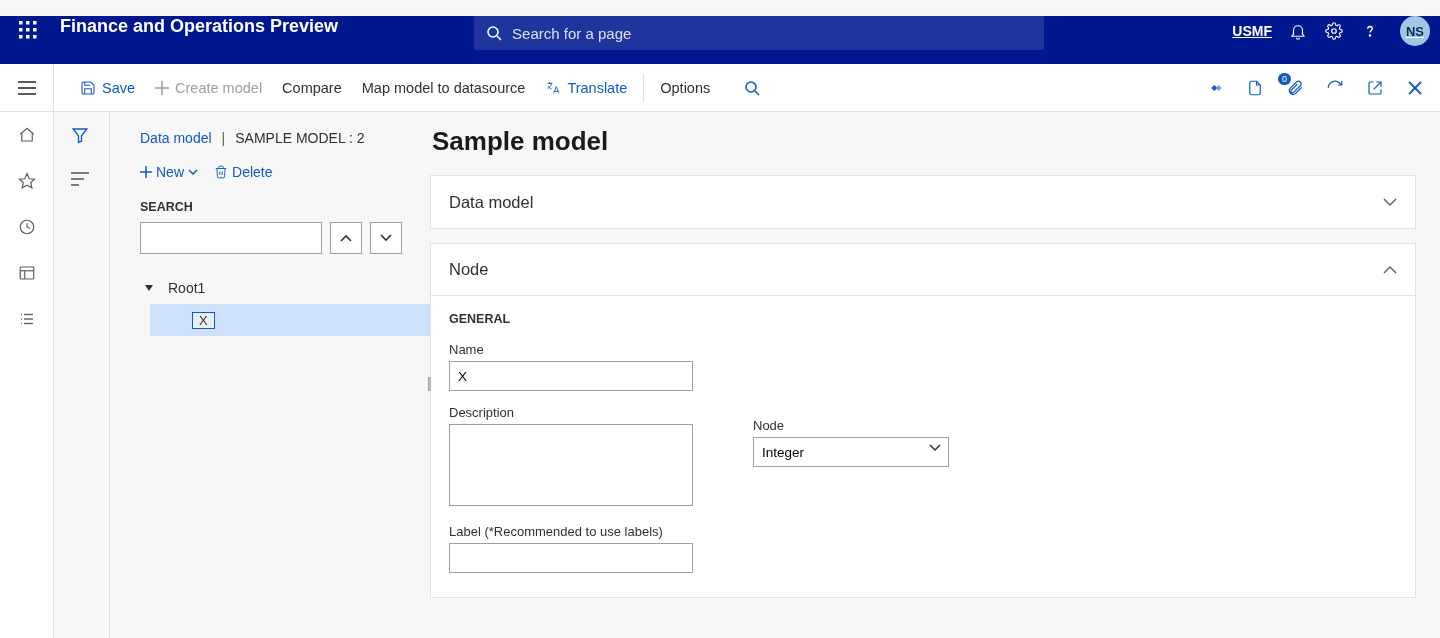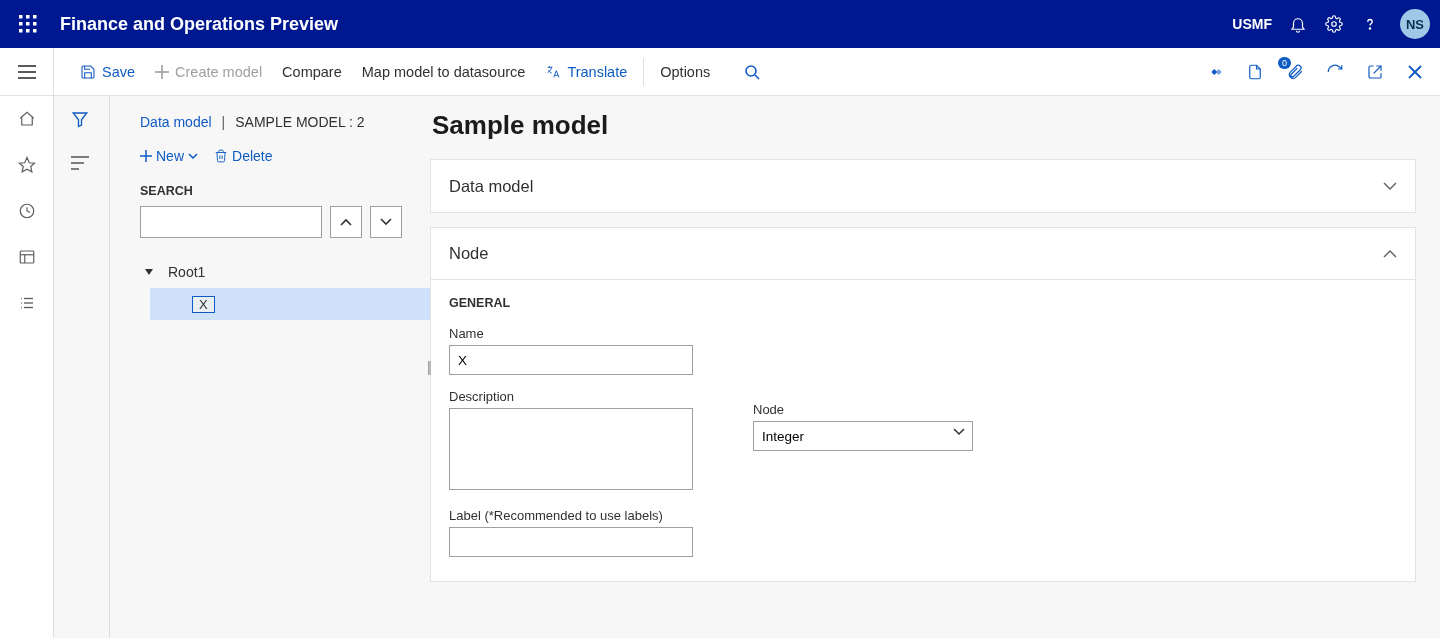--- a/index.html
+++ b/index.html
@@ -1,24 +1,24 @@
 <!DOCTYPE html>
 <html><head>
 <meta charset="utf-8">
 <style>
   * { box-sizing: border-box; margin: 0; padding: 0; }
   html, body { width: 1440px; height: 638px; font-family: "Segoe UI", Arial, sans-serif; background:#f7f7f7; color:#323130; overflow:hidden; }
   
-  .topbar { height:48px; background:#00188f; color:#fff; display:flex; align-items:center; padding:0 10px 0 14px; }
+  .topbar { height:48px; background:#00188f; color:#fff; display:flex; align-items:flex-start; padding:0 10px 0 14px;margin-top:16px; }
   .waffle { width:28px; height:28px; display:flex; align-items:center; justify-content:center; margin-right:18px; cursor:pointer; }
   .app-title { font-size:18px; font-weight:600; white-space:nowrap; }
   .search-box { margin-left:136px; width:570px; height:34px; background:rgba(255,255,255,0.12); border-radius:2px; display:flex; align-items:center; padding:0 12px; color:#fff; }
   .search-box input { background:transparent; border:none; outline:none; color:#fff; font-size:15px; flex:1; margin-left:10px; }
   .search-box input::placeholder { color:rgba(255,255,255,0.85); }
-  .top-right { margin-left:auto; display:flex; align-items:center; gap:16px; }
+  .top-right { margin-left:auto; display:flex; align-items:center; gap:16px;text-decoration:underline; }
   .top-right .company { font-size:14px; font-weight:600; }
   .top-icon { width:20px; height:20px; display:flex; align-items:center; justify-content:center; color:#fff; cursor:pointer;}
   .avatar { width:30px; height:30px; border-radius:50%; background:#9fc7e6; color:#0b2d4d; font-size:13px; font-weight:600; display:flex; align-items:center; justify-content:center; margin-left:4px; cursor:pointer;}
   
   .cmdbar { height:48px; background:#fff; border-bottom:1px solid #e1dfdd; display:flex; align-items:center; padding:0 10px 0 16px; font-size:14.5px; color:#323130; }
   .cmdbar .action { display:flex; align-items:center; gap:6px; padding:0 10px; height:48px; cursor:pointer; white-space:nowrap;justify-content:space-between; }
   .cmdbar .action.blue { color:#0f5bc4; }
   .cmdbar .action.disabled { color:#a19f9d; cursor:default; }
   .cmdbar .sep { width:1px; height:28px; background:#e1dfdd; margin:0 6px; }
   .cmdbar .right { margin-left:auto; display:flex; align-items:center; gap:18px; padding-right:4px; }
@@ -57,21 +57,21 @@
   .card { background:#fff; border:1px solid #e5e3e1; margin-bottom:14px; }
   .card-hdr { height:52px; display:flex; align-items:center; padding:0 18px; font-size:16.5px; color:#323130; cursor:pointer; border-bottom:1px solid #e5e3e1;}
   .card-hdr.noline { border-bottom:none; }
   .card-hdr .chev { margin-left:auto; color:#605e5c; }
   .card-body { padding:16px 18px 24px 18px; display:flex; gap:60px; }
   .col { display:flex; flex-direction:column; gap:14px;justify-content:center; }
   .subhead { font-size:12.5px; font-weight:700; color:#323130; margin-bottom:2px;}
   .fld-label { font-size:13px; color:#323130; margin-bottom:4px; display:block;}
   .txt-input { width:244px; height:30px; border:1px solid #a19f9d; padding:0 8px; font-size:13.5px; outline:none;}
   .txt-area { width:244px; height:82px; border:1px solid #a19f9d; padding:6px 8px; font-size:13.5px; outline:none; resize:none;}
-  .select-wrap { position:relative; width:220px;border-radius:9px; }
+  .select-wrap { position:relative; width:196px;border-radius:9px; }
   .select-wrap select { width:100%; height:30px; border:1px solid #a19f9d; padding:0 26px 0 8px; font-size:13.5px; background:#fff; appearance:none; outline:none;}
   .select-wrap .schev { position:absolute; right:8px; top:7px; pointer-events:none; color:#323130;}
   svg { display:block; }
   
   .hamburger-cell { width:54px; height:48px; display:flex; align-items:center; justify-content:center; border-bottom:1px solid #e1dfdd; border-right:1px solid #e1dfdd; background:#fff;}
   .row2 { display:flex; }
 </style>
 </head>
 <body>
 
@@ -85,20 +85,27 @@
           <rect x="0" y="7" width="3.5" height="3.5"></rect>
           <rect x="7" y="7" width="3.5" height="3.5"></rect>
           <rect x="14" y="7" width="3.5" height="3.5"></rect>
           <rect x="0" y="14" width="3.5" height="3.5"></rect>
           <rect x="7" y="14" width="3.5" height="3.5"></rect>
           <rect x="14" y="14" width="3.5" height="3.5"></rect>
         </g>
       </svg>
   </div>
   <div class="app-title">Finance and Operations Preview</div>
+  <div class="search-box">
+    <svg width="16" height="16" viewBox="0 0 16 16" fill="none" stroke="#fff" stroke-width="1.6">
+        <circle cx="7" cy="7" r="5"></circle>
+        <line x1="11" y1="11" x2="15" y2="15"></line>
+      </svg>
+    <input type="text" placeholder="Search for a page" style="">
+  </div>
   <div class="top-right">
     <span class="company">USMF</span>
     <span class="top-icon">
       <svg width="18" height="18" viewBox="0 0 24 24" fill="none" stroke="#fff" stroke-width="1.6">
           <path d="M18 16v-5a6 6 0 10-12 0v5l-2 3h16l-2-3z"></path>
           <path d="M10 21a2 2 0 004 0"></path>
         </svg>
     </span>
     <span class="top-icon">
       <svg width="18" height="18" viewBox="0 0 24 24" fill="none" stroke="#fff" stroke-width="1.6">

